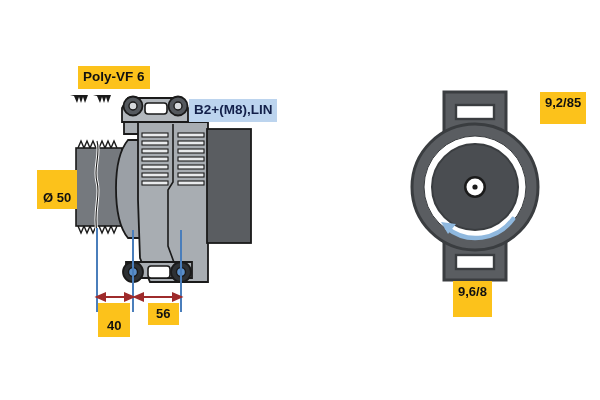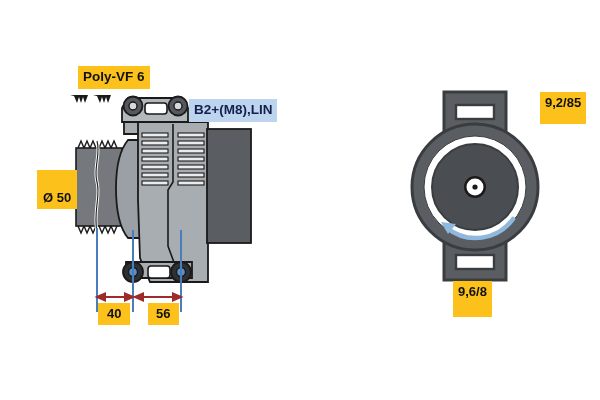--- a/index.html
+++ b/index.html
@@ -10,21 +10,21 @@
 
   .lbl{position:absolute;box-sizing:border-box;
        font-weight:bold;color:#111111;text-align:center;
        white-space:nowrap;line-height:1;}
   .lbl-yellow{background:#fcc21b;}
   .lbl-blue{background:#bcd4ee;color:#13204a;text-align:right;}
 
   #lbl-polyvf{left:78px;top:66px;padding:4px 5px 5px 5px;font-size:13.5px;}
   #lbl-d50{left:37px;top:170px;padding:21px 6px 5px 6px;font-size:13px;}
   #lbl-b2{left:189px;top:99px;padding:4px 5px 5px 5px;font-size:13.5px;}
-  #lbl-dim40{left:98px;top:303px;padding:4px 9px 5px 9px;font-size:13px;}
+  #lbl-dim40{left:98px;top:303px;padding:16px 9px 5px 9px;font-size:13px;}
   #lbl-dim56{left:148px;top:303px;padding:4px 9px 5px 8px;font-size:13px;}
   #lbl-92{left:492px;top:92px;padding:4px 5px 15px 5px;font-size:13px;margin-left:48px;}
   #lbl-96{left:453px;top:281px;padding:4px 5px 19px 5px;font-size:13px;}
 </style>
 </head>
 <body>
 
 <div id="stage">
 
   <svg id="svgroot" viewBox="0 0 600 400">

